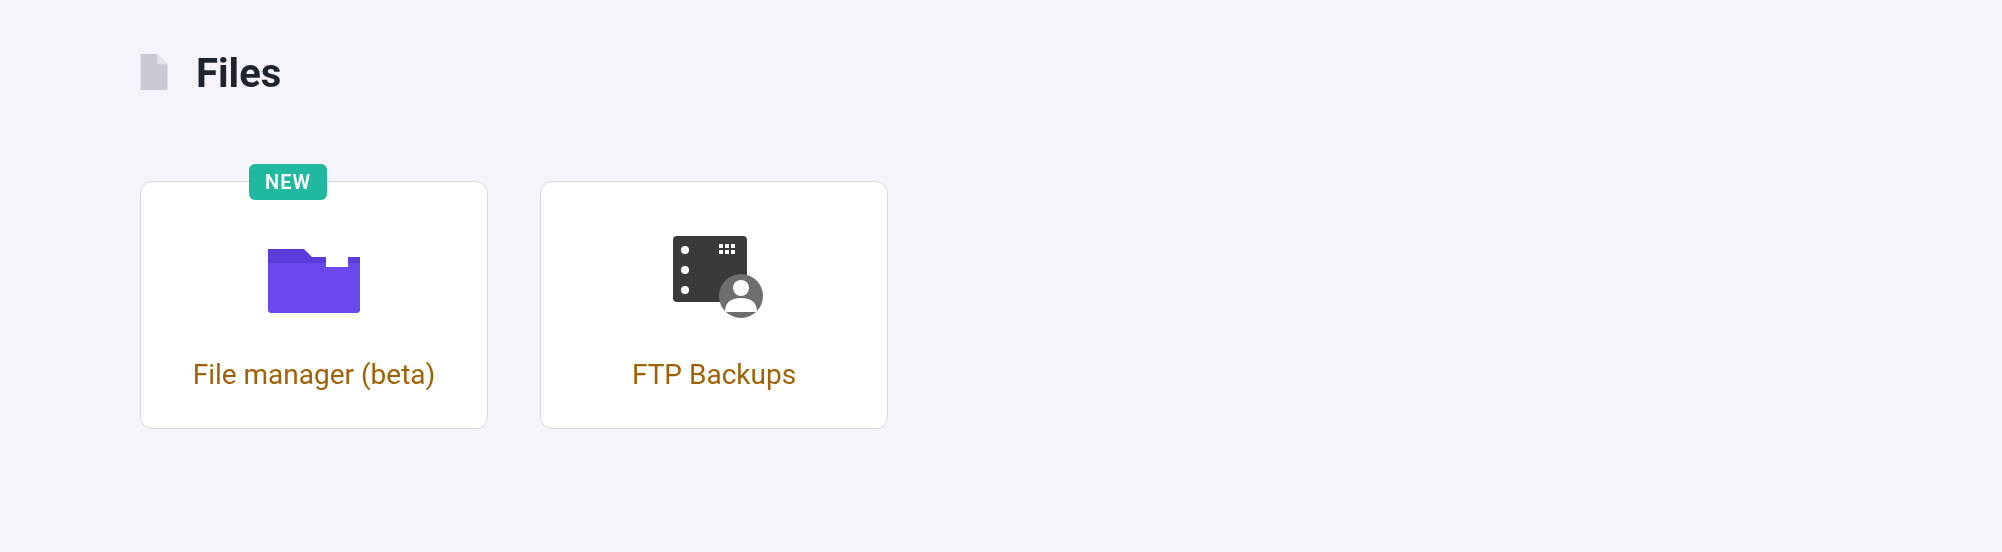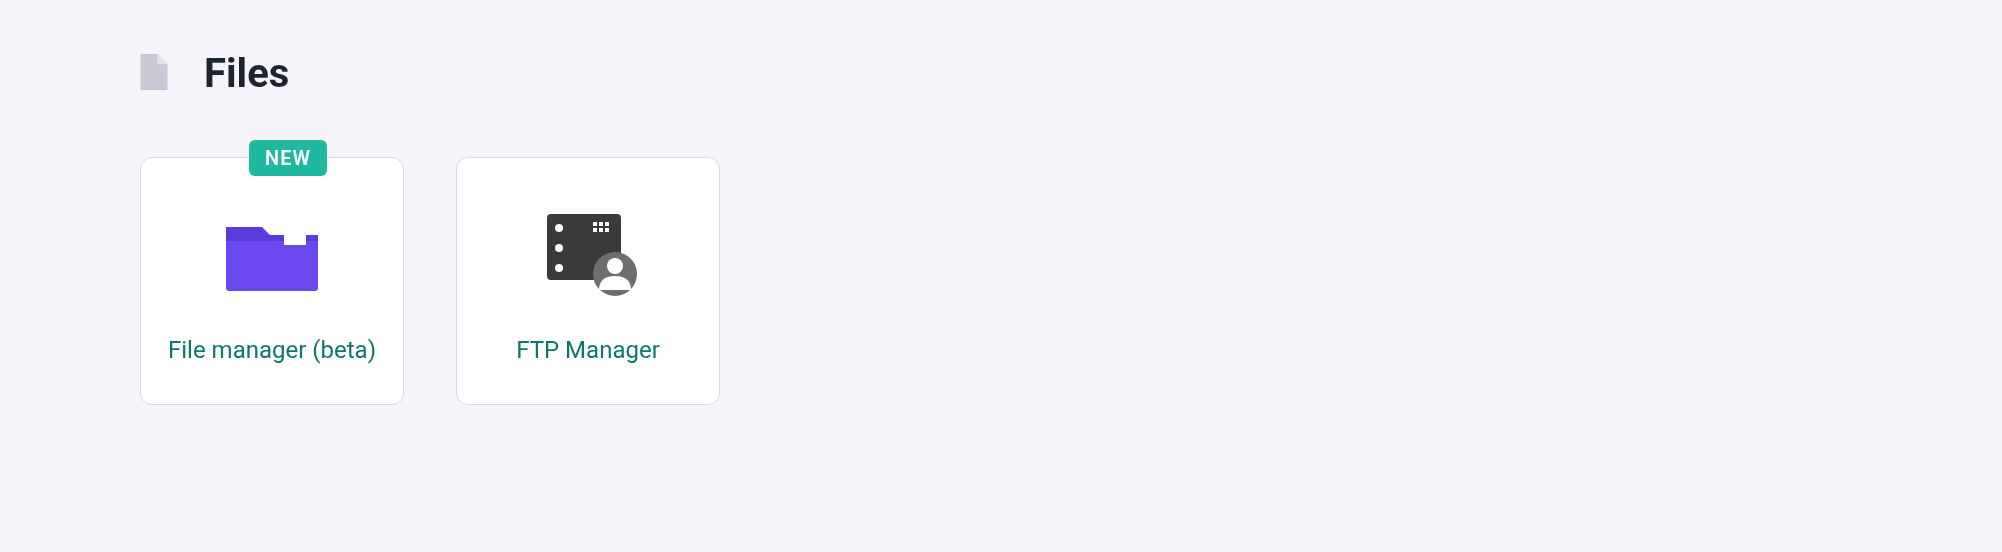--- a/index.html
+++ b/index.html
@@ -9,56 +9,56 @@
     width: 2002px;
     height: 552px;
     overflow: hidden;
   }
   .container {
     padding: 50px 140px 40px 140px;
   }
   .section-header {
     display: flex;
     align-items: center;
-    gap: 36px;
-    margin-bottom: 60px;
+    gap: 28px;
+    margin-bottom: 84px;
   }
   .section-title {
     font-size: 40px;
     font-weight: 700;
     color: #1f2530;
   }
   .file-icon-svg { width: 28px; height: 36px; fill: #c8c9d4; }
   .cards {
     display: flex;
     gap: 52px;
   }
   .card {
     position: relative;
-    width: 264px;
+    width: 348px;
     height: 248px;
     background: #ffffff;
     border: 1px solid #d7d8df;
     border-radius: 12px;
     display: flex;
     flex-direction: column;
     align-items: center;
     justify-content: center;
     cursor: pointer;
   }
   .card-icon-wrap {
     height: 110px;
     display: flex;
     align-items: center;
     justify-content: center;
   }
   .card-label {
     margin-top: 28px;
-    font-size: 24px;
-    color: #0f766e;
+    font-size: 28px;
+    color: #a16207;
   }
   .badge {
     position: absolute;
     top: -18px;
     left: 108px;
     background: #20b89e;
     color: #ffffff;
     font-size: 20px;
     font-weight: 600;
     letter-spacing: 1px;
@@ -107,17 +107,17 @@
           <rect x="66" y="14" width="4" height="4" fill="#ffffff"></rect>
           <rect x="72" y="14" width="4" height="4" fill="#ffffff"></rect>
           <rect x="60" y="20" width="4" height="4" fill="#ffffff"></rect>
           <rect x="66" y="20" width="4" height="4" fill="#ffffff"></rect>
           <rect x="72" y="20" width="4" height="4" fill="#ffffff"></rect>
           <circle cx="82" cy="66" r="22" fill="#6e6e6e"></circle>
           <circle cx="82" cy="58" r="8" fill="#ffffff"></circle>
           <path d="M66 82 Q66 68 82 68 Q98 68 98 82 Z" fill="#ffffff"></path>
         </svg>
       </div>
-      <div class="card-label">FTP Manager</div>
+      <div class="card-label">FTP Backups</div>
     </div>
 
   </div>
 </div>
 
 </body></html>

